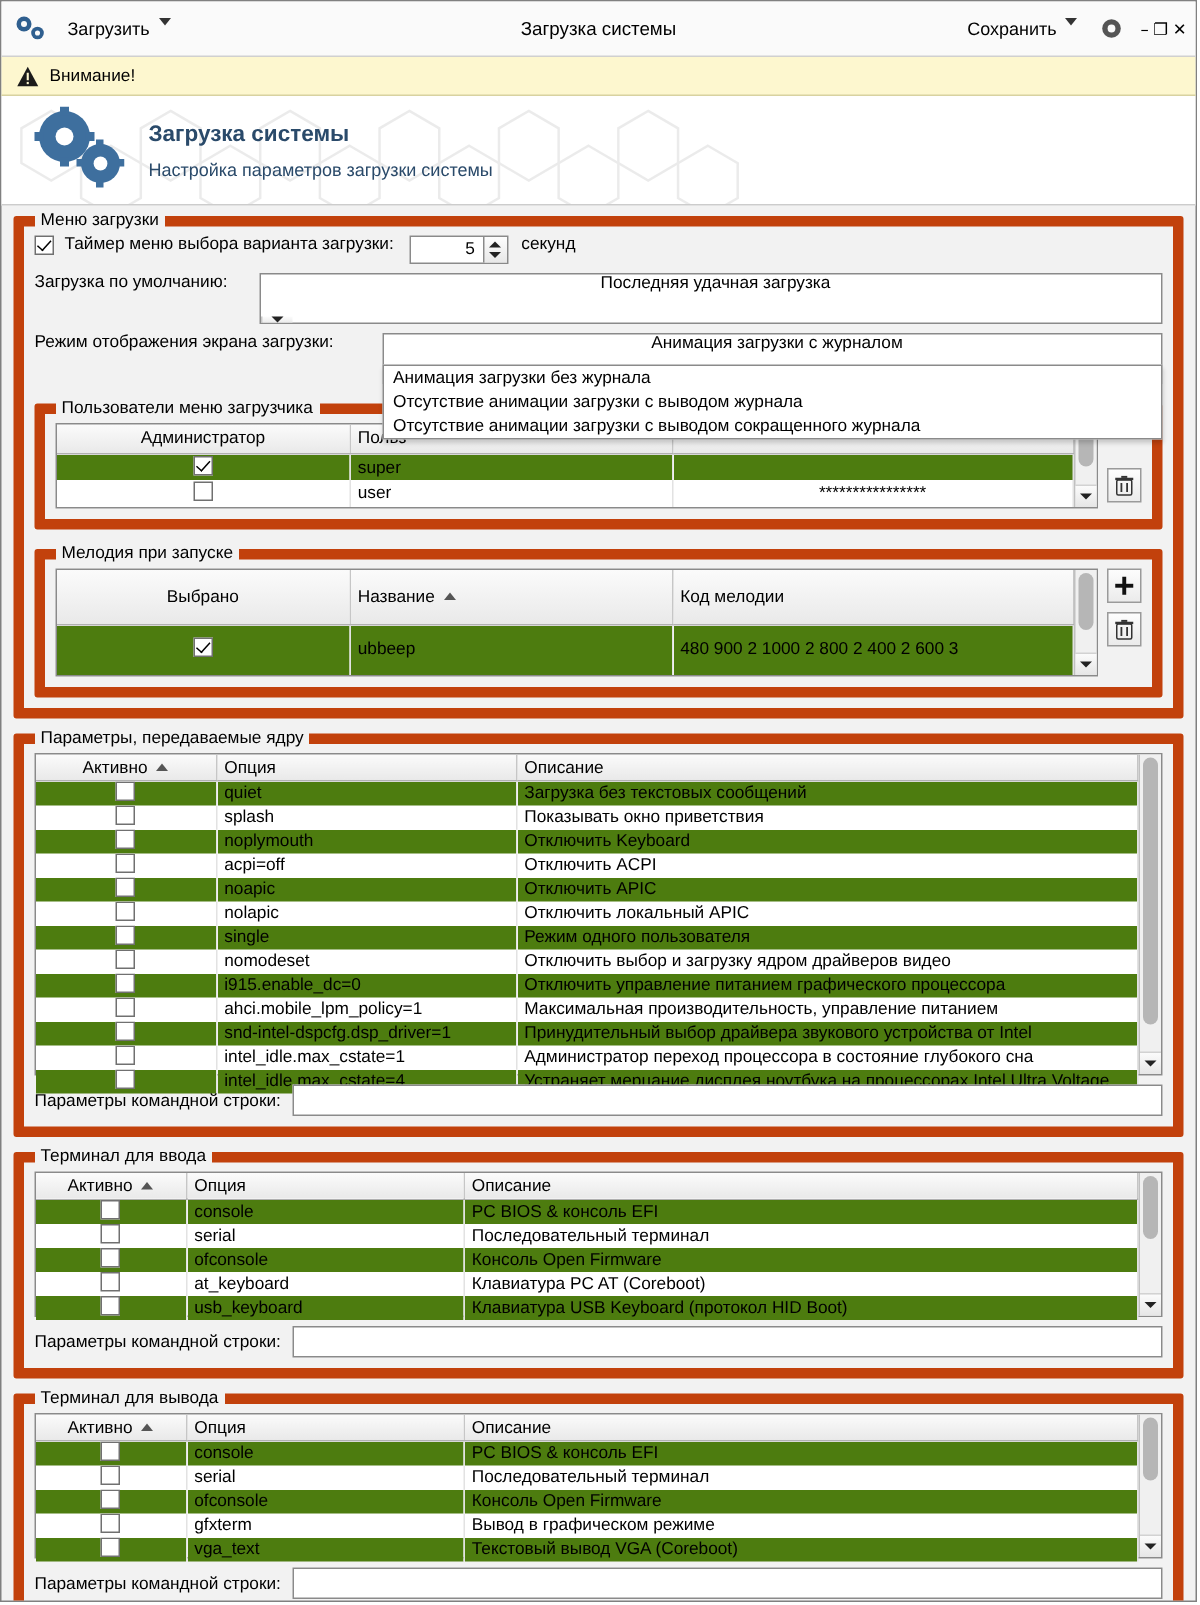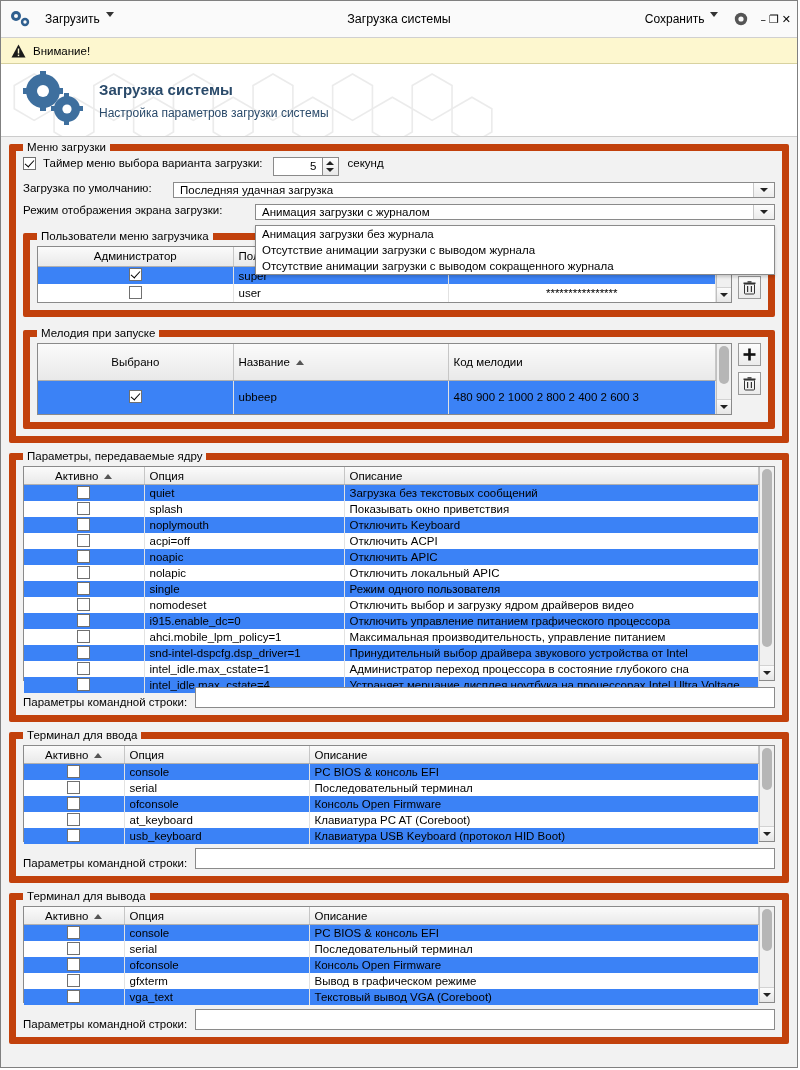--- a/index.html
+++ b/index.html
@@ -197,25 +197,26 @@
     align-items: center;
     justify-content: center;
     gap: 3px;
   }
   .tri-up { width:0;height:0;border-left:4px solid transparent;border-right:4px solid transparent;border-bottom:4px solid #222; }
   .tri-dn { width:0;height:0;border-left:4px solid transparent;border-right:4px solid transparent;border-top:4px solid #222; }
   
   .combo {
     border: 1px solid #8a8a8a;
     background: #fff;
-    height: 16px;
+    height: 34px;
     display: flex;
     align-items: center;
     box-sizing: border-box;
     position: relative;
+    flex-direction: column;
   }
   .combo .ctext {
     padding-left: 6px;
     font-size: 11.5px;
     flex: 1 1 auto;
     white-space: nowrap;
     overflow: hidden;
   }
   .combo .cbtn {
     width: 20px;
@@ -272,21 +273,21 @@
     margin-top: 44px;
   }
   table.grid th.left { text-align: left; }
   table.grid td {
     border-right: 1px solid #e2e2e2;
     padding: 0 5px;
     height: 16px;
     white-space: nowrap;
     overflow: hidden;
   }
-  tr.alt td { background: #3b82f6; }
+  tr.alt td { background: #4d7c0f; }
   tr.white td { background: #ffffff; }
   .ctr { text-align: center; }
   .sortasc {
     display: inline-block;
     width: 0; height: 0;
     border-left: 4px solid transparent;
     border-right: 4px solid transparent;
     border-bottom: 5px solid #555;
     margin-left: 6px;
     vertical-align: middle;
@@ -322,21 +323,21 @@
     gap: 6px;
     margin-left: 6px;
   }
   .sqbtn {
     width: 23px; height: 23px;
     border: 1px solid #9a9a9a;
     background: linear-gradient(#fdfdfd,#ebebeb);
     display: flex; align-items: center; justify-content: center;
     box-sizing: border-box;
   }
-  .param-row { display: flex; align-items: flex-end; margin-top: 6px; }
+  .param-row { display: flex; align-items: center; margin-top: 6px; }
   .param-row .lbl { margin-right: 8px; }
   .param-row .tinput { flex: 1 1 auto; }
   .fl { display: flex; }
 </style>
 </head>
 <body>
 
 <div class="window">
 
   <div class="titlebar">

